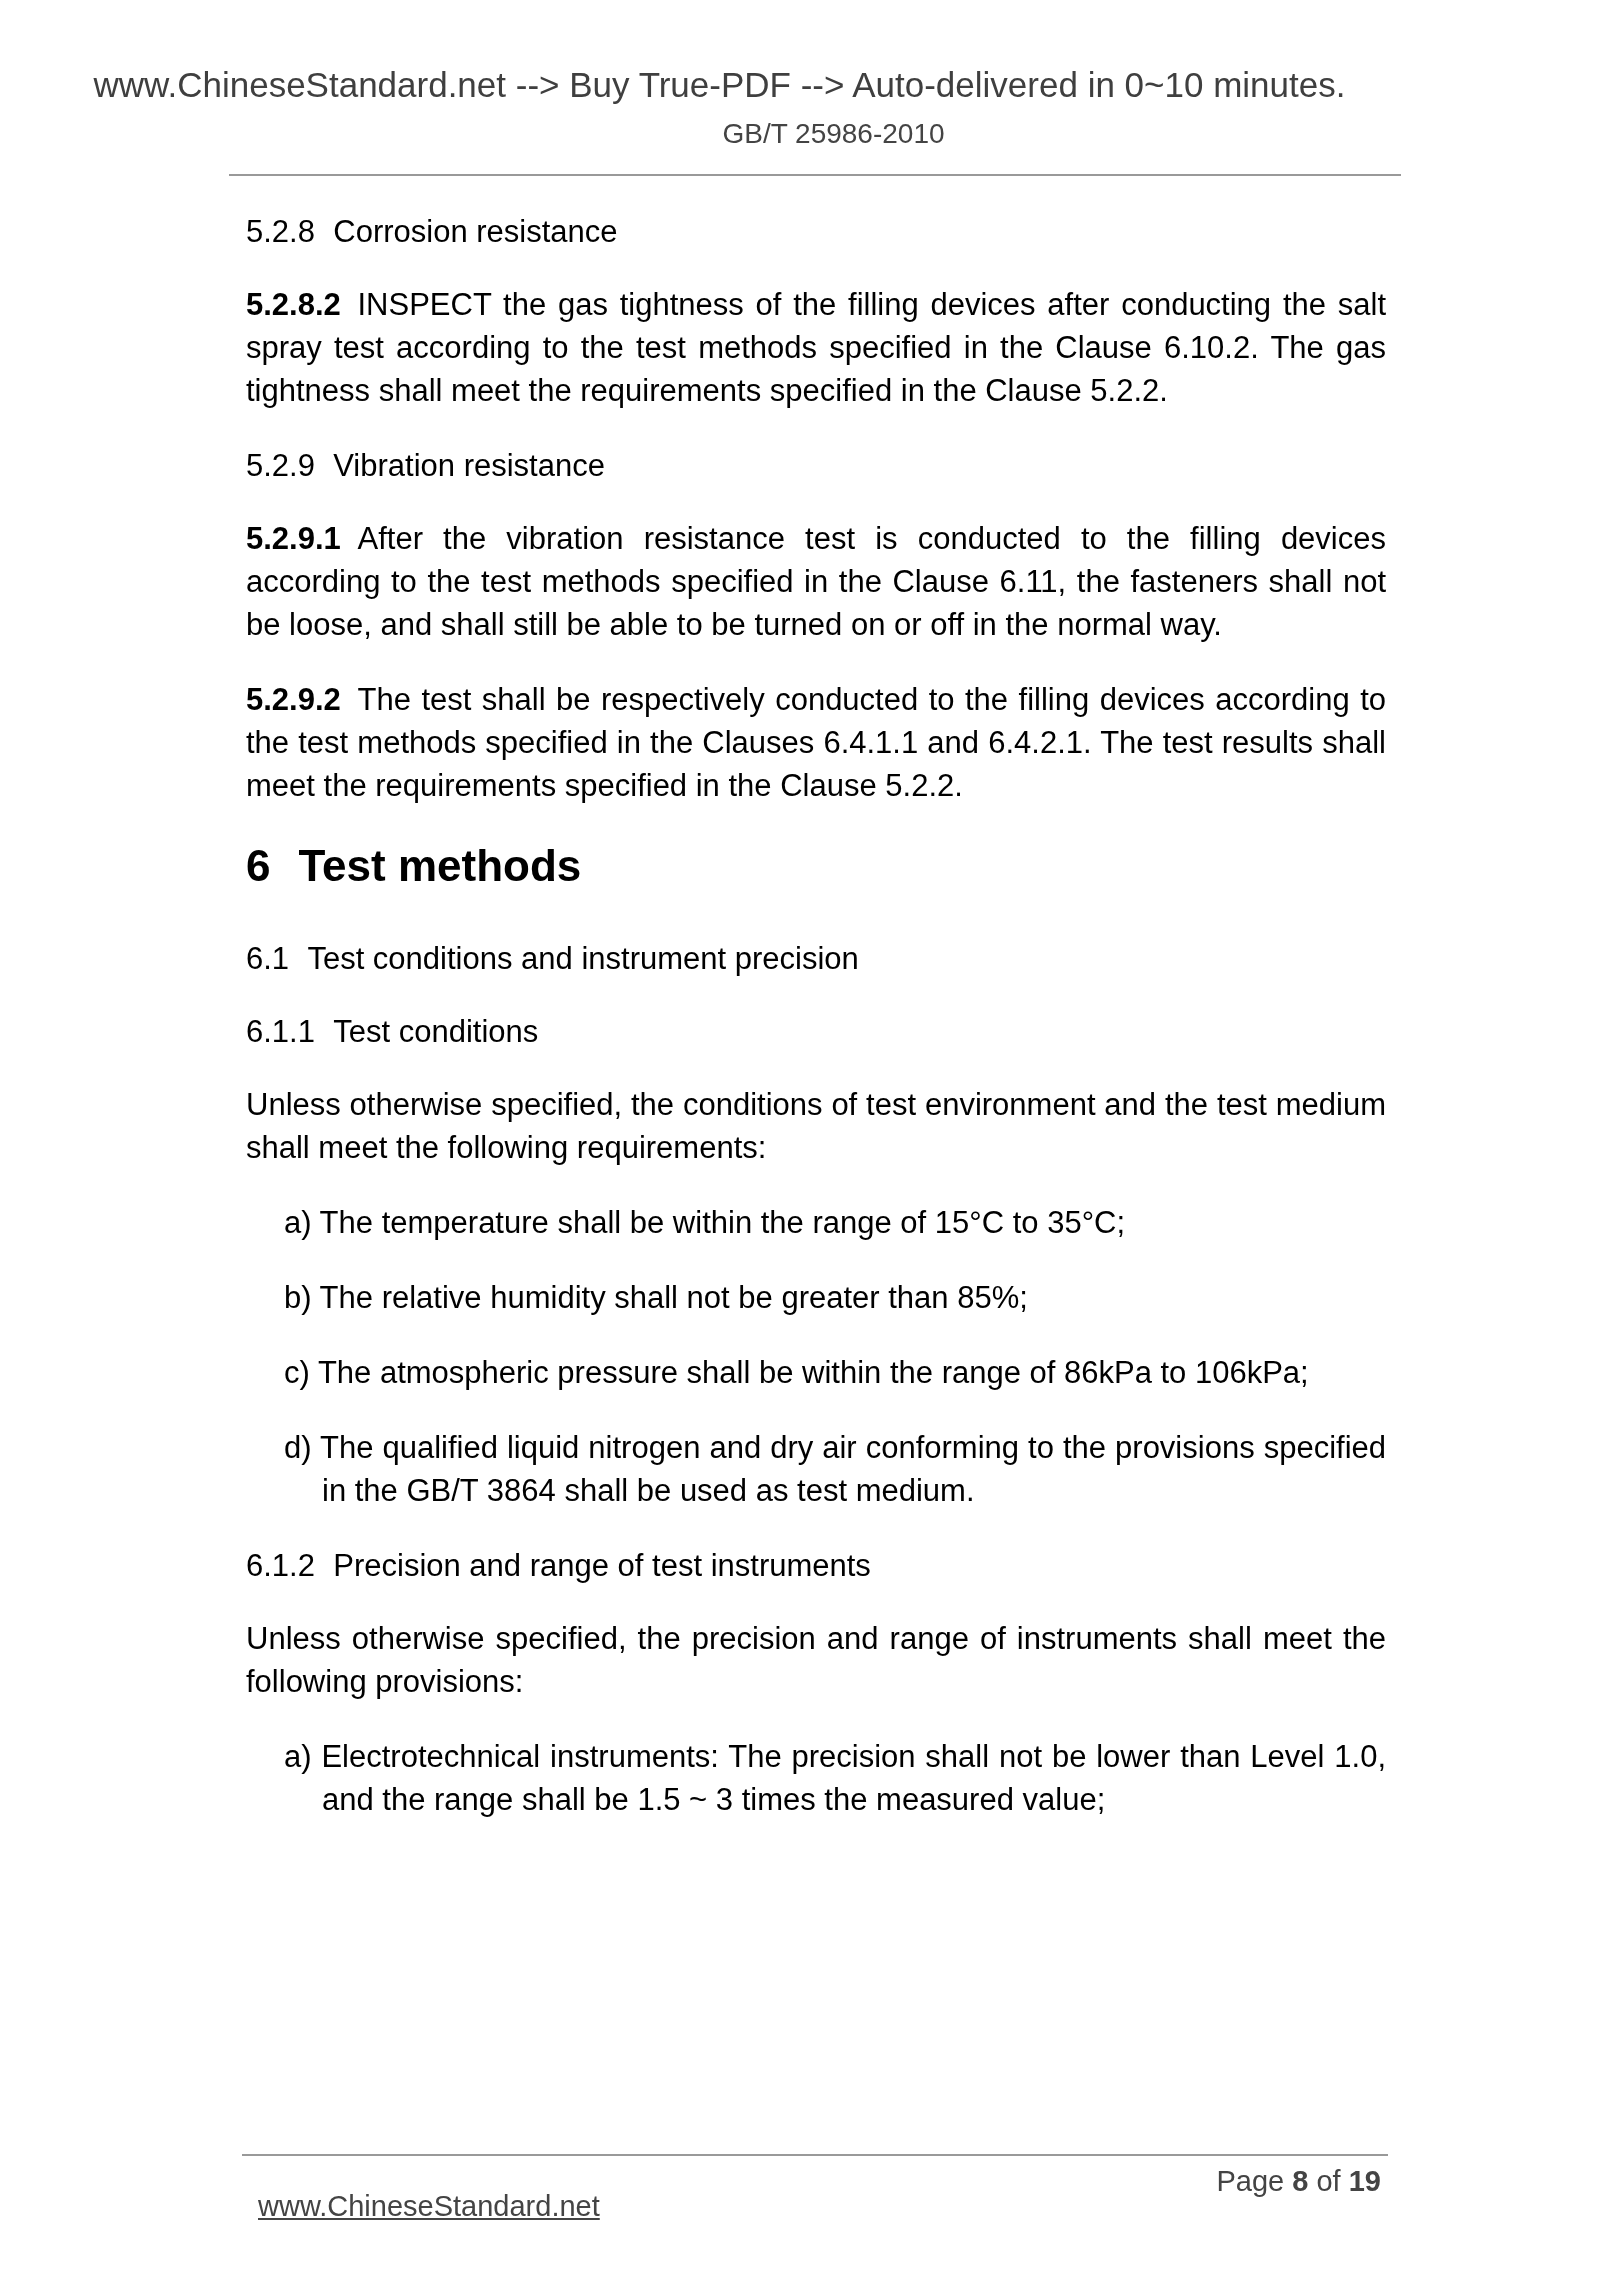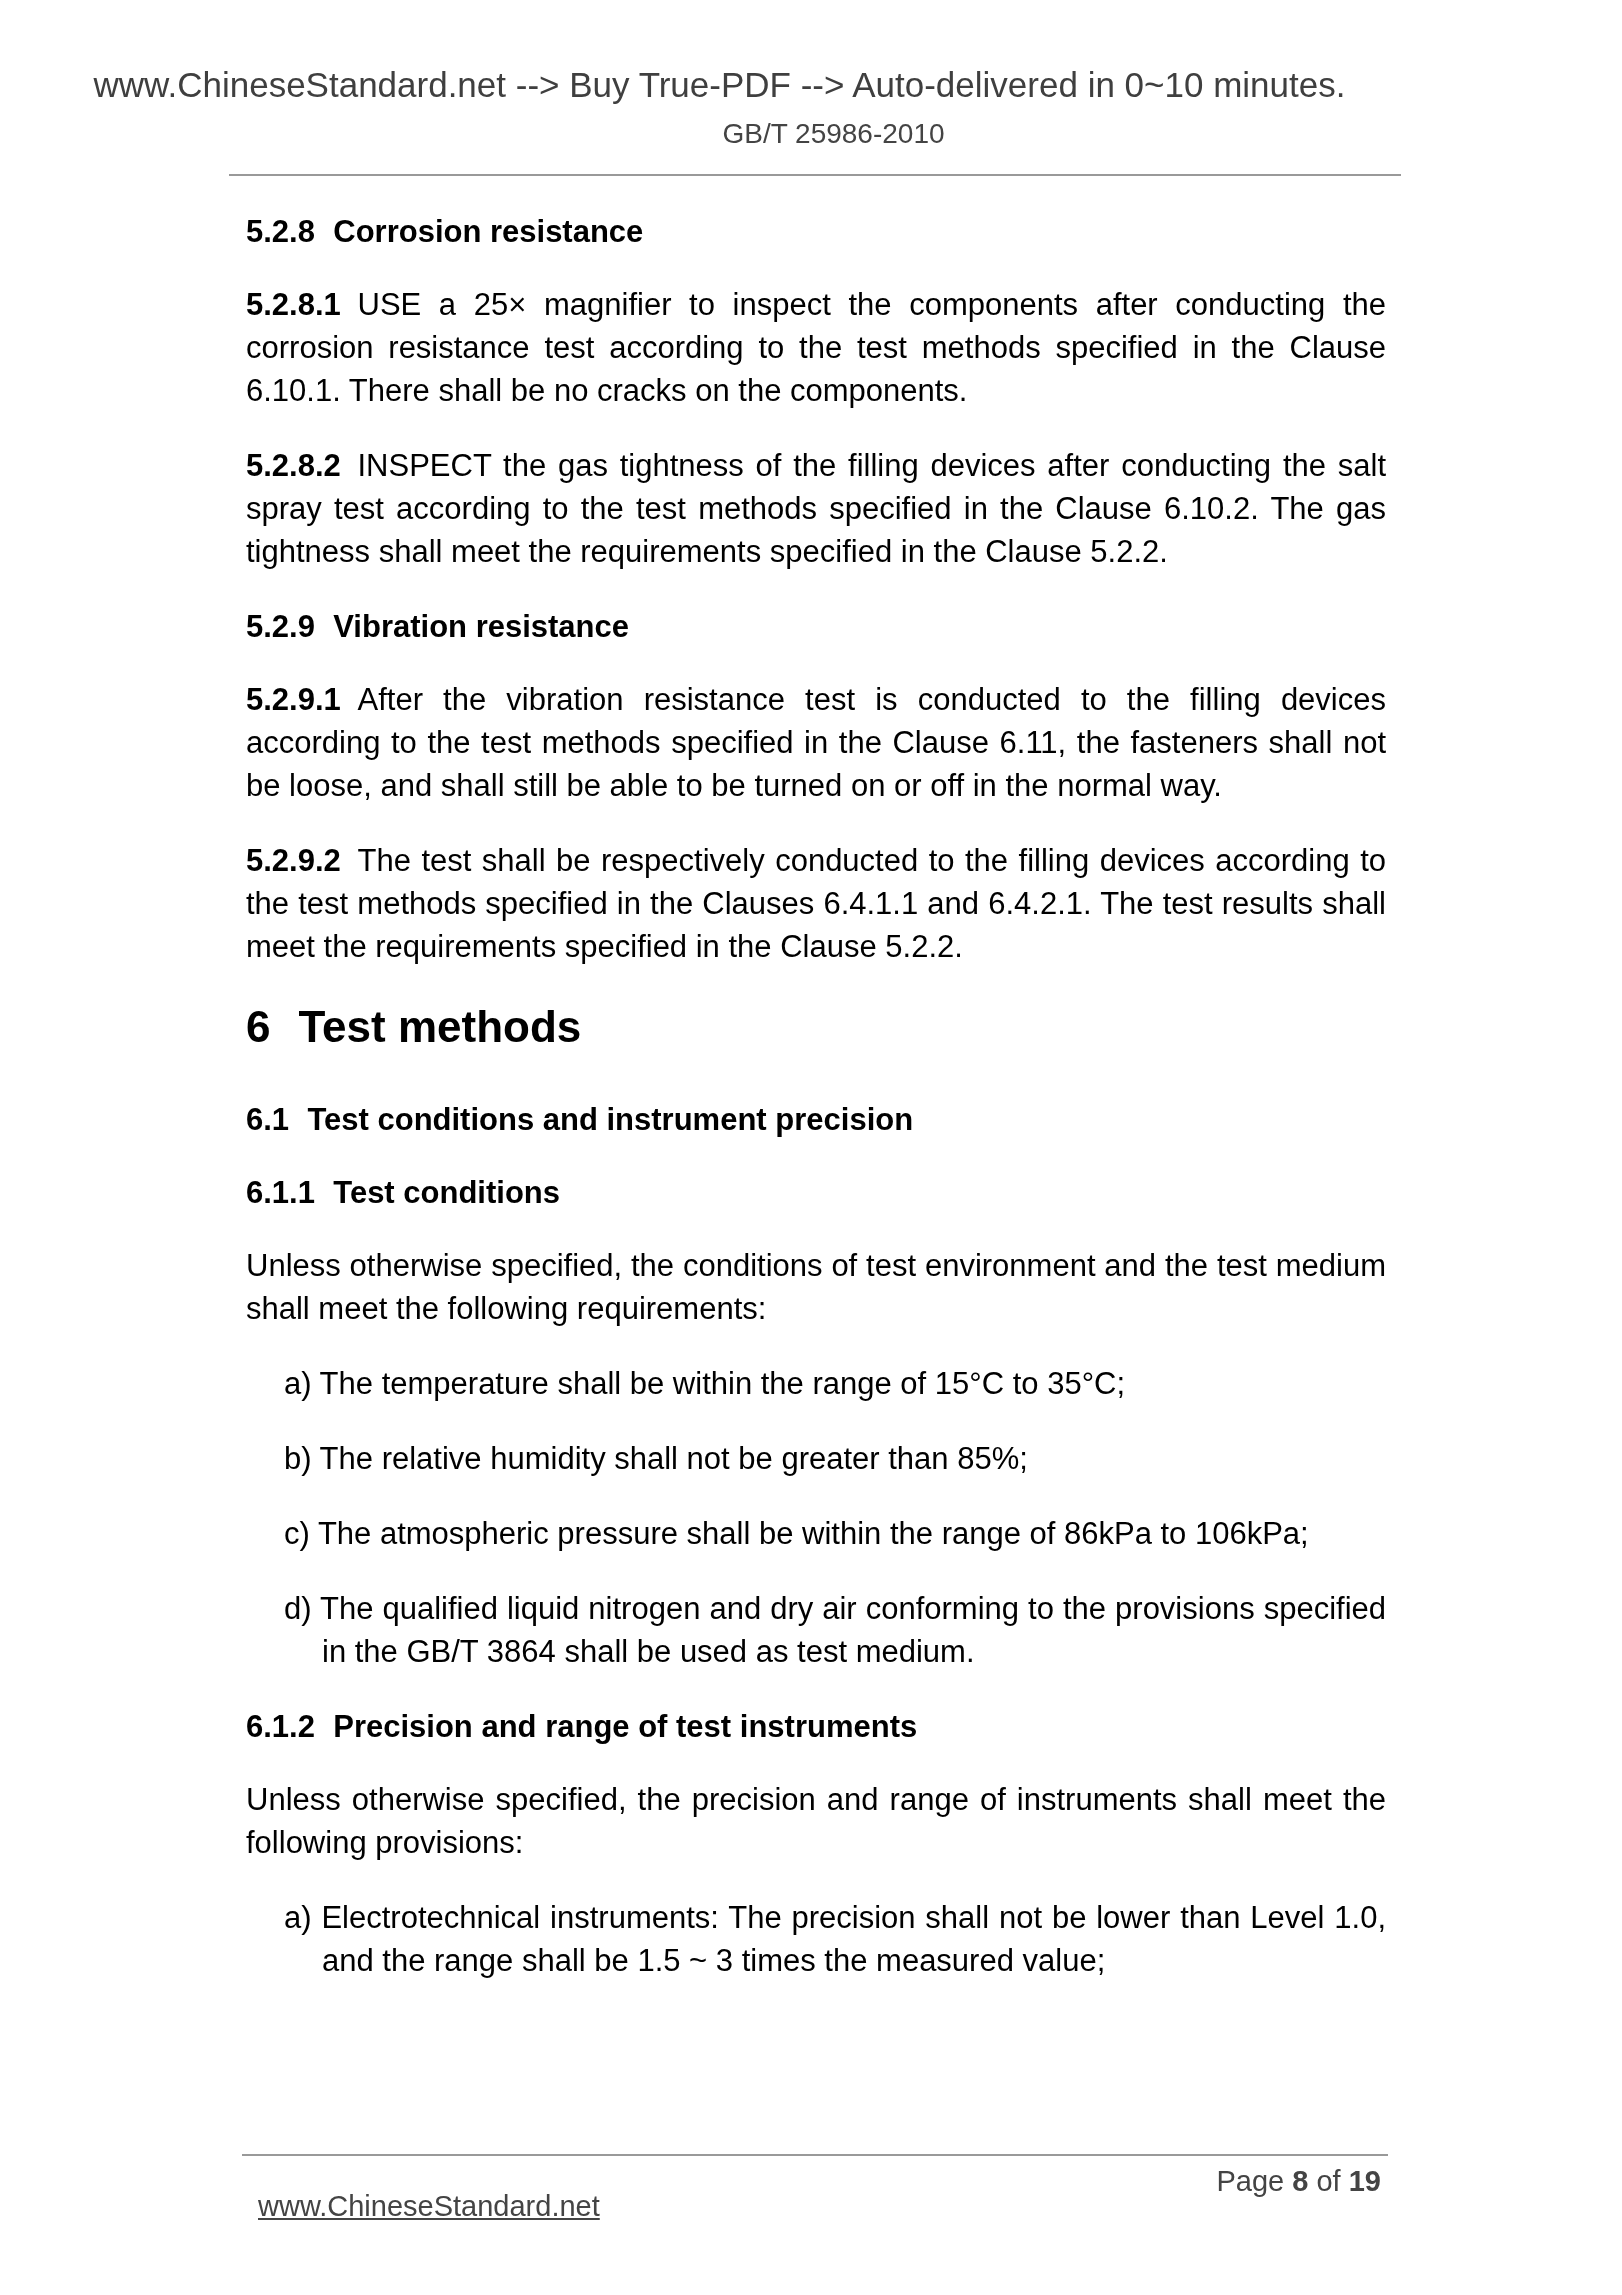--- a/index.html
+++ b/index.html
@@ -1,42 +1,41 @@
 <!DOCTYPE html>
 <html style="font-size:13.3px"><head>
 <meta charset="utf-8">
 <style>
   html, body { margin:0; padding:0; background:#fff; }
   body { width:1623px; height:2295px; position:relative; font-family:"Liberation Sans", sans-serif; color:#000; overflow:hidden; }
   .hdr1 { position:absolute; top:65px; left:0; width:1439px; text-align:center; font-size:35px; color:#3f3f3f; }
   .hdr2 { position:absolute; top:118px; left:0; width:1623px; text-align:center; font-size:28px; color:#444;padding-left:22px; }
   .rule-top { position:absolute; top:174px; left:229px; width:1172px; height:1.7px; background:#999; }
   .content { position:absolute; top:210px; left:246px; width:1140px; }
-  .h3 { font-weight:bold; font-size:31px; margin:0 0 30px 0; line-height:43px; }
+  .h3 { font-weight:normal; font-size:31px; margin:0 0 30px 0; line-height:43px; }
   .h3 .num { display:inline-block; margin-right:18.3px; }
   .p { font-size:31px; line-height:43px; text-align:justify; margin:0 0 32px 0; }
   .p .num { font-weight:bold; margin-right:16.7px; }
   .h1 { font-weight:bold; font-size:44px; margin:16.7px 0 45px 0; line-height:53px; }
   .h1 .num { display:inline-block; margin-right:28px; }
   .li { font-size:31px; line-height:43px; margin:0 0 32px 38px; padding-left:38px; text-indent:-38px; text-align:justify; }
   .rule-bot { position:absolute; top:2154px; left:242px; width:1146px; height:1.7px; background:#999; }
   .foot-left { position:absolute; top:2165px; left:258px; font-size:29px; color:#444; text-decoration:underline;margin-top:25px; }
   .foot-right { position:absolute; top:2165px; right:242px; font-size:29px; color:#444; }
   .foot-right b { font-weight:bold; }
 </style>
 </head>
 <body>
 
 <div class="hdr1">www.ChineseStandard.net --&gt; Buy True-PDF --&gt; Auto-delivered in 0~10 minutes.</div>
 <div class="hdr2">GB/T 25986-2010</div>
 <div class="rule-top"></div>
 
 <div class="content">
   <div class="h3"><span class="num">5.2.8</span><span>Corrosion resistance</span></div>
-  <div class="p"><span class="num">5.2.8.1</span><span>USE a 25× magnifier to inspect the components after conducting the corrosion resistance test according to the test methods specified in the Clause 6.10.1. There shall be no cracks on the components.</span></div>
   <div class="p"><span class="num">5.2.8.2</span><span>INSPECT the gas tightness of the filling devices after conducting the salt spray test according to the test methods specified in the Clause 6.10.2. The gas tightness shall meet the requirements specified in the Clause 5.2.2.</span></div>
   <div class="h3"><span class="num">5.2.9</span><span>Vibration resistance</span></div>
   <div class="p"><span class="num">5.2.9.1</span><span>After the vibration resistance test is conducted to the filling devices according to the test methods specified in the Clause 6.11, the fasteners shall not be loose, and shall still be able to be turned on or off in the normal way.</span></div>
   <div class="p"><span class="num">5.2.9.2</span><span>The test shall be respectively conducted to the filling devices according to the test methods specified in the Clauses 6.4.1.1 and 6.4.2.1. The test results shall meet the requirements specified in the Clause 5.2.2.</span></div>
 
   <div class="h1"><span class="num">6</span><span>Test methods</span></div>
   <div class="h3"><span class="num">6.1</span><span>Test conditions and instrument precision</span></div>
   <div class="h3"><span class="num">6.1.1</span><span>Test conditions</span></div>
   <div class="p">Unless otherwise specified, the conditions of test environment and the test medium shall meet the following requirements:</div>
   <div class="li">a) The temperature shall be within the range of 15°C to 35°C;</div>

